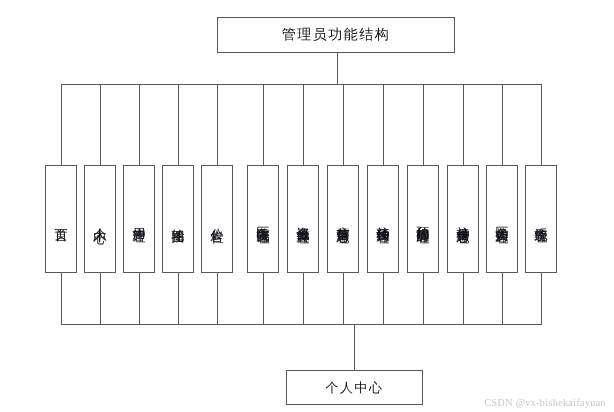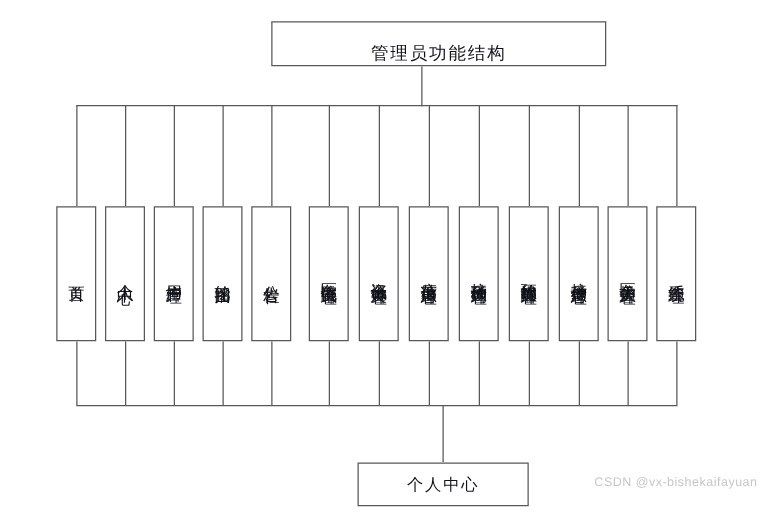--- a/index.html
+++ b/index.html
@@ -26,24 +26,24 @@
     border: 1px solid #58585a;
     background: #ffffff;
     color: #12121a;
     z-index: 3;
   }
 
   
   .node.root {
     left: 217px;
     top: 17px;
-    width: 268px;
+    width: 238px;
     height: 36px;
     display: flex;
-    align-items: flex-end;
+    align-items: center;
     justify-content: center;
     font-size: 14px;
     letter-spacing: 1.5px;
   }
 
   
   .node.exit {
     left: 286px;
     top: 370px;
     width: 137px;
@@ -128,26 +128,27 @@
   .drop-bottom {
     top: 273px;
     width: 1px;
     height: 51px;
   }
 
   
   .watermark {
     position: absolute;
     right: 8px;
-    bottom: 20px;
+    bottom: 4px;
     font-size: 10px;
     color: #c7c7c7;
     letter-spacing: 0.4px;
     z-index: 5;
     white-space: nowrap;
+    font-family: Liberation Serif, serif;
   }
 </style>
 </head>
 <body>
 
 <div id="diagram">
 
   <div class="node root">
     <span>管理员功能结构</span>
   </div>

